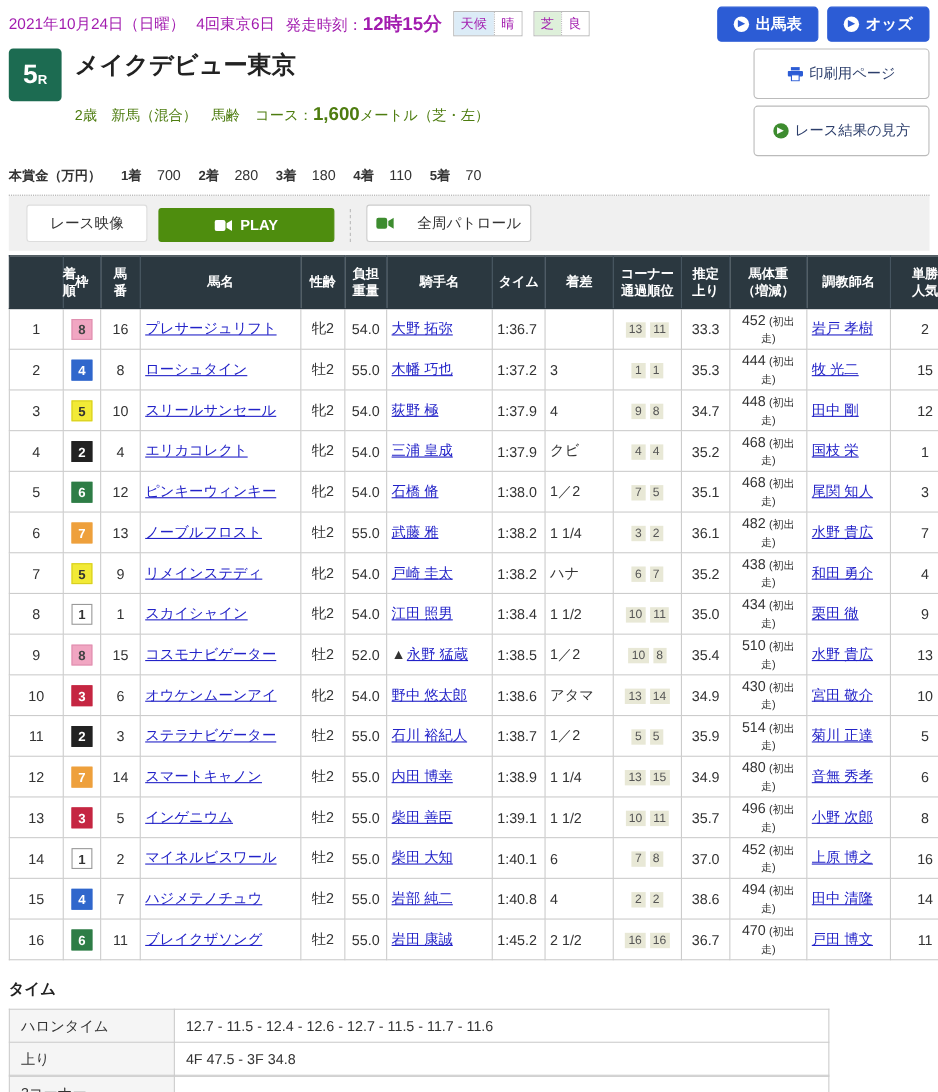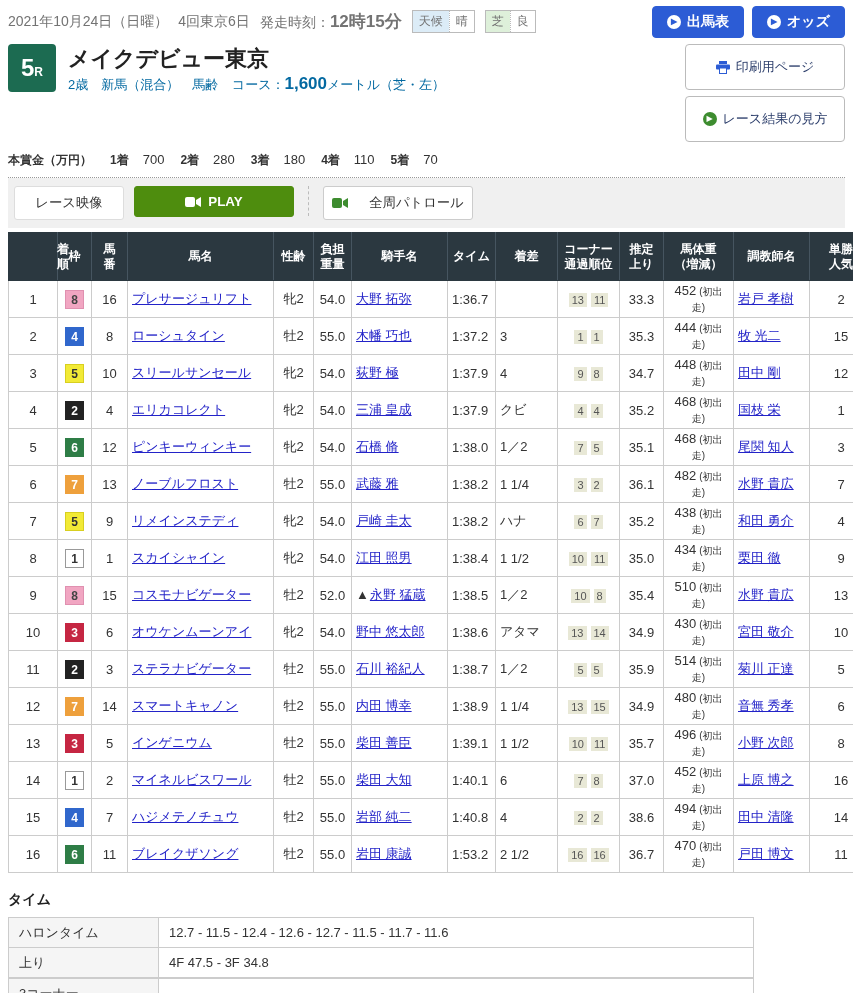--- a/index.html
+++ b/index.html
@@ -1,21 +1,21 @@
 <!DOCTYPE html>
 <html><head>
 <meta charset="utf-8">
 <style>
   * { margin:0; padding:0; box-sizing:border-box; }
   body { font-family:"Liberation Sans","DejaVu Sans",sans-serif; background:#fff; color:#333; font-size:13px; }
   .page { width:853px; padding:6px 8px 0 8px; }
 
   
   .top-row { display:flex; justify-content:space-between; align-items:flex-start; }
-  .date-line { display:flex; align-items:center; gap:10px; padding-top:4px; color:#737373;justify-content:space-between; }
+  .date-line { display:flex; align-items:center; gap:10px; padding-top:4px; color:#a21caf;justify-content:space-between; }
   .date-txt { font-size:14px; }
   .start-label { font-size:14px; }
   .start-time { font-size:17px; font-weight:bold; }
   .badge-group { display:inline-flex; border:1px solid #bbb; font-size:12px; }
   .badge-group .bg-label { padding:2px 6px; }
   .badge-group .bg-value { padding:2px 6px; background:#fff; border-left:1px dotted #bbb; }
   .wx .bg-label { background:#dcecf7; }
   .tf .bg-label { background:#def0da; }
   .top-buttons { display:flex; gap:8px; }
   .btn-blue { display:inline-flex; align-items:center; gap:6px; background:#2c5cd5; color:#fff; border:1px solid #2c5cd5;
@@ -25,34 +25,34 @@
   .circ-green { background:#3d8c2f; color:#fff; }
 
   
   .race-row { display:flex; justify-content:space-between; margin-top:6px; }
   .race-left { display:flex; gap:12px; }
   .race-num { width:48px; height:48px; background:#1c6b51; color:#fff; border-radius:4px; text-align:center;
               display:flex; align-items:center; justify-content:center; font-weight:bold; }
   .race-num .n { font-size:24px; }
   .race-num .r { font-size:12px; margin-top:8px; }
   .race-title { font-size:22px; font-weight:bold; color:#222; }
-  .race-sub { margin-top:0; font-size:13px; color:#0369a1; }
+  .race-sub { margin-top:20px; font-size:13px; color:#4d7c0f; }
   .race-sub .dist { font-size:17px; font-weight:bold; }
   .side-buttons { display:flex; flex-direction:column; gap:6px; width:160px; }
   .btn-white { display:inline-flex; align-items:center; justify-content:center; gap:6px; background:#fff; color:#2c3e6b;
                border:1px solid #bbb; border-radius:4px; padding:13px 8px; font-size:13px; cursor:pointer; }
 
   
   .prize-row { margin-top:10px; padding-bottom:8px; border-bottom:1px dotted #999; font-size:13px;
                display:flex; align-items:center; gap:18px; }
   .prize-pair { display:inline-flex; align-items:baseline; gap:14px; }
   .p-label { font-weight:bold; font-size:12px; }
 
   
-  .video-row { margin-top:0; background:#f0f0f0; padding:8px 6px; display:flex; align-items:flex-start; gap:10px; }
+  .video-row { margin-top:0; background:#f0f0f0; padding:8px 16px; display:flex; align-items:flex-end; gap:10px; }
   .btn-race-video { width:110px; background:#fff; border:1px solid #ddd; border-radius:3px; padding:7px 0;
                     text-align:center; cursor:pointer; color:#333; }
   .btn-play { width:160px; background:#4e8d0e; border:1px solid #4e8d0e; border-radius:3px; padding:7px 0;
               text-align:center; color:#fff; font-weight:bold; cursor:pointer; display:inline-flex;
               align-items:center; justify-content:center; gap:7px; }
   .vsep { height:30px; border-left:1px dashed #bbb; margin:0 4px; }
   .btn-patrol { width:150px; background:#fff; border:1px solid #ccc; border-radius:3px; padding:7px 0;
                 text-align:center; color:#333; cursor:pointer; display:inline-flex; align-items:center;
                 justify-content:center; gap:21px; }
   .btn-patrol .cam { color:#3d8c2f; }
@@ -490,21 +490,21 @@
           <td class="c">14</td>
         </tr>
         <tr>
           <td class="c">16</td>
           <td class="c"><span class="waku" style="background: rgb(46, 125, 70); color: rgb(255, 255, 255); border-color: rgb(46, 125, 70);">6</span></td>
           <td class="c">11</td>
           <td class="l"><a class="lnk">ブレイクザソング</a></td>
           <td class="c">牡2</td>
           <td class="c">55.0</td>
           <td class="l"><a class="lnk">岩田 康誠</a></td>
-          <td class="l">1:53.2</td>
+          <td class="l">1:45.2</td>
           <td class="l">2 1/2</td>
           <td class="c"><span class="ctag">16</span><span class="ctag">16</span></td>
           <td class="c">36.7</td>
           <td class="c"><span>470</span><span class="note">(初出走)</span></td>
           <td class="l"><a class="lnk">戸田 博文</a></td>
           <td class="c">11</td>
         </tr>
       </tbody>
   </table>
 

